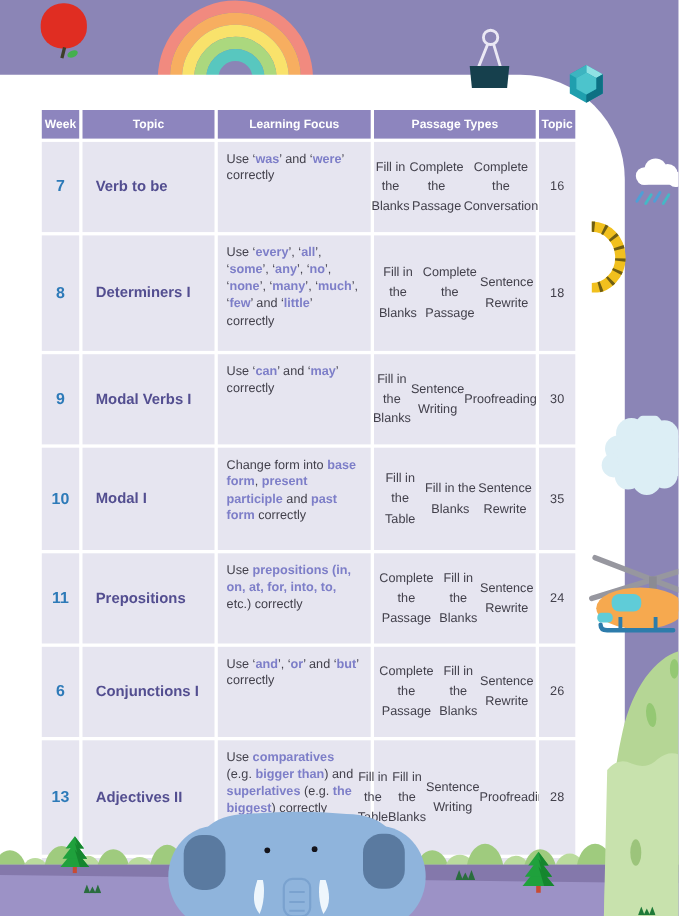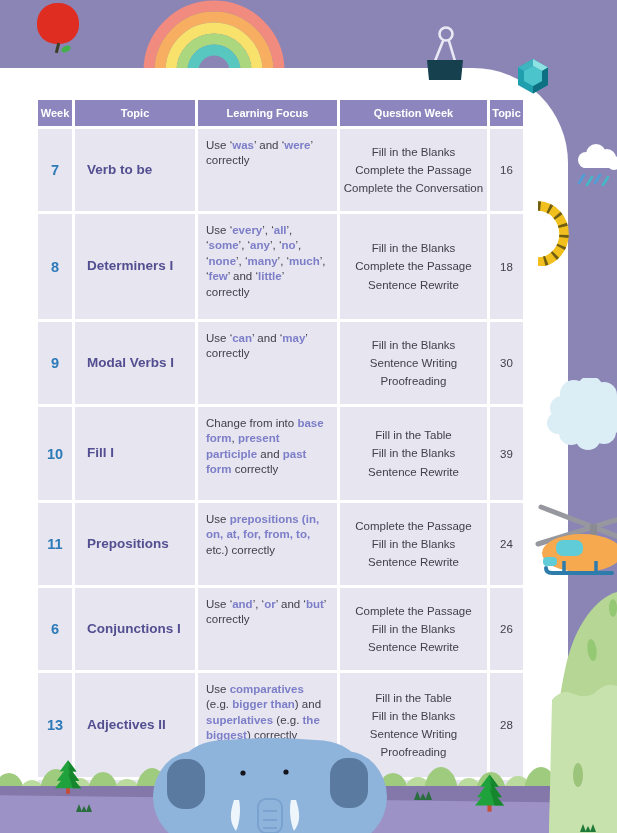--- a/index.html
+++ b/index.html
@@ -14,21 +14,21 @@
        grid-template-columns:34px 120px 139px 147px 33px;gap:3px;background:#fff;z-index:3;}
   .hcell{background:var(--c-table-header,#8d85be);color:#fff;font-weight:bold;font-size:11px;
          display:flex;align-items:center;justify-content:center;height:26px;}
   .cell{background:var(--c-table-cell,#e6e5f0);}
   .week{display:flex;align-items:center;justify-content:center;
         color:var(--c-week-number,#2d7ab8);font-weight:bold;font-size:14.5px;}
   .topic{display:flex;align-items:center;padding:6px 6px 6px 12px;
          color:var(--c-topic-text,#534e90);font-weight:bold;font-size:13.5px;line-height:1.25;}
   .focus{padding:9px 8px;font-size:11.5px;line-height:1.34;color:var(--c-body-text,#42404b);}
   .focus .hl{color:var(--c-highlight,#7d7ec8);font-weight:bold;}
-  .questions{display:flex;flex-direction:column;align-items:center;justify-content:center;
+  .questions{display:flex;align-items:center;justify-content:center;
              text-align:center;font-size:11.5px;line-height:1.58;color:var(--c-body-text,#42404b);
              padding:4px 2px;}
   .pagenum{display:flex;align-items:center;justify-content:center;font-size:11.5px;
            color:var(--c-body-text,#42404b);}
   .trow[data-row="0"] .cell{min-height:64px}
   .trow[data-row="1"] .cell{min-height:87px}
   .trow[data-row="2"] .cell{min-height:64px}
   .trow[data-row="3"] .cell{min-height:75px}
   .trow[data-row="4"] .cell{min-height:64px}
   .trow[data-row="5"] .cell{min-height:64px}
@@ -66,42 +66,42 @@
     <path d="M6,71 A65,65 0 0 1 136,71" fill="none" stroke="#f18a7f" stroke-width="11"></path>
     <path d="M17,71 A54,54 0 0 1 125,71" fill="none" stroke="#f7ae60" stroke-width="11"></path>
     <path d="M28,71 A43,43 0 0 1 114,71" fill="none" stroke="#f9e26b" stroke-width="11"></path>
     <path d="M39,71 A32,32 0 0 1 103,71" fill="none" stroke="#abd87e" stroke-width="11"></path>
     <path d="M50,71 A21,21 0 0 1 92,71" fill="none" stroke="#58c7bf" stroke-width="11"></path>
   </svg>
 
   <div class="sheet"></div>
 
   <div class="toc">
-      <div class="trow" style="display: contents;"><div class="hcell">Week</div><div class="hcell">Topic</div><div class="hcell">Learning Focus</div><div class="hcell">Question Week</div><div class="hcell">Topic</div></div>
+      <div class="trow" style="display: contents;"><div class="hcell">Week</div><div class="hcell">Topic</div><div class="hcell">Learning Focus</div><div class="hcell">Passage Types</div><div class="hcell">Topic</div></div>
       <div class="trow" data-row="0" style="display: contents;"><div class="cell week">7</div><div class="cell topic">Verb to be</div><div class="cell focus"><span>Use ‘</span><span class="hl">was</span><span>’ and ‘</span><span class="hl">were</span><span>’ correctly</span></div><div class="cell questions">
           <div>Fill in the Blanks</div>
           <div>Complete the Passage</div>
           <div>Complete the Conversation</div>
         </div><div class="cell pagenum">16</div></div>
       <div class="trow" data-row="1" style="display: contents;"><div class="cell week">8</div><div class="cell topic">Determiners I</div><div class="cell focus"><span>Use ‘</span><span class="hl">every</span><span>’, ‘</span><span class="hl">all</span><span>’, ‘</span><span class="hl">some</span><span>’, ‘</span><span class="hl">any</span><span>’, ‘</span><span class="hl">no</span><span>’, ‘</span><span class="hl">none</span><span>’, ‘</span><span class="hl">many</span><span>’, ‘</span><span class="hl">much</span><span>’, ‘</span><span class="hl">few</span><span>’ and ‘</span><span class="hl">little</span><span>’ correctly</span></div><div class="cell questions">
           <div>Fill in the Blanks</div>
           <div>Complete the Passage</div>
           <div>Sentence Rewrite</div>
         </div><div class="cell pagenum">18</div></div>
       <div class="trow" data-row="2" style="display: contents;"><div class="cell week">9</div><div class="cell topic">Modal Verbs I</div><div class="cell focus"><span>Use ‘</span><span class="hl">can</span><span>’ and ‘</span><span class="hl">may</span><span>’ correctly</span></div><div class="cell questions">
           <div>Fill in the Blanks</div>
           <div>Sentence Writing</div>
           <div>Proofreading</div>
         </div><div class="cell pagenum">30</div></div>
-      <div class="trow" data-row="3" style="display: contents;"><div class="cell week">10</div><div class="cell topic">Fill I</div><div class="cell focus"><span>Change from into </span><span class="hl">base form</span><span>, </span><span class="hl">present participle</span><span> and </span><span class="hl">past form</span><span> correctly</span></div><div class="cell questions">
+      <div class="trow" data-row="3" style="display: contents;"><div class="cell week">10</div><div class="cell topic">Modal I</div><div class="cell focus"><span>Change form into </span><span class="hl">base form</span><span>, </span><span class="hl">present participle</span><span> and </span><span class="hl">past form</span><span> correctly</span></div><div class="cell questions">
           <div>Fill in the Table</div>
           <div>Fill in the Blanks</div>
           <div>Sentence Rewrite</div>
-        </div><div class="cell pagenum">39</div></div>
-      <div class="trow" data-row="4" style="display: contents;"><div class="cell week">11</div><div class="cell topic">Prepositions</div><div class="cell focus"><span>Use </span><span class="hl">prepositions (in, on, at, for, from, to,</span><span> etc.) correctly</span></div><div class="cell questions">
+        </div><div class="cell pagenum">35</div></div>
+      <div class="trow" data-row="4" style="display: contents;"><div class="cell week">11</div><div class="cell topic">Prepositions</div><div class="cell focus"><span>Use </span><span class="hl">prepositions (in, on, at, for, into, to,</span><span> etc.) correctly</span></div><div class="cell questions">
           <div>Complete the Passage</div>
           <div>Fill in the Blanks</div>
           <div>Sentence Rewrite</div>
         </div><div class="cell pagenum">24</div></div>
       <div class="trow" data-row="5" style="display: contents;"><div class="cell week">6</div><div class="cell topic">Conjunctions I</div><div class="cell focus"><span>Use ‘</span><span class="hl">and</span><span>’, ‘</span><span class="hl">or</span><span>’ and ‘</span><span class="hl">but</span><span>’ correctly</span></div><div class="cell questions">
           <div>Complete the Passage</div>
           <div>Fill in the Blanks</div>
           <div>Sentence Rewrite</div>
         </div><div class="cell pagenum">26</div></div>
       <div class="trow" data-row="6" style="display: contents;"><div class="cell week">13</div><div class="cell topic">Adjectives II</div><div class="cell focus"><span>Use </span><span class="hl">comparatives</span><span> (e.g. </span><span class="hl">bigger than</span><span>) and </span><span class="hl">superlatives</span><span> (e.g. </span><span class="hl">the biggest</span><span>) correctly</span></div><div class="cell questions">

